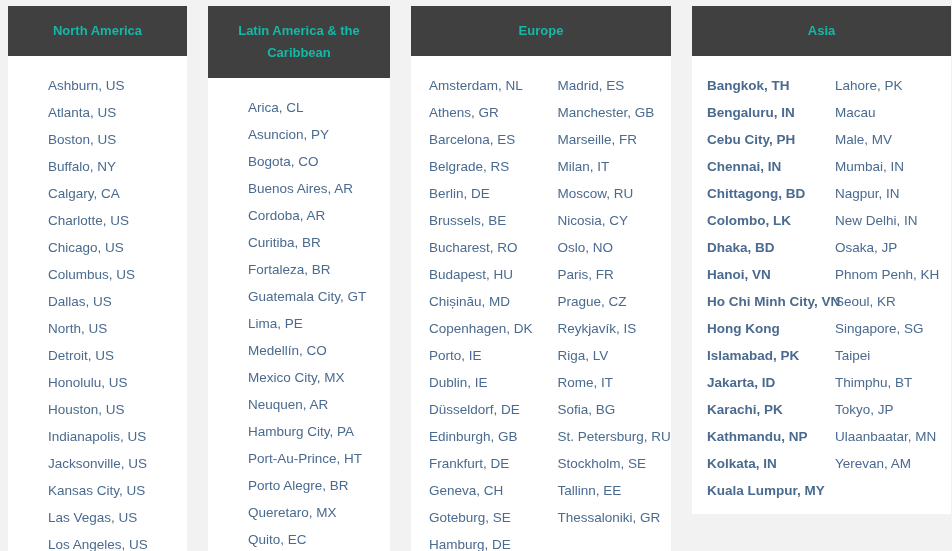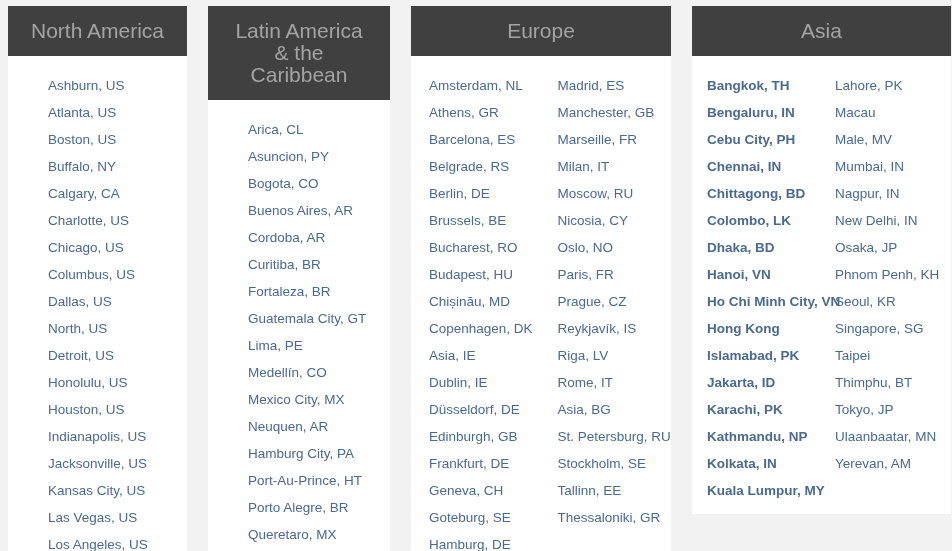--- a/index.html
+++ b/index.html
@@ -23,23 +23,23 @@
     box-sizing: border-box;
     flex: 0 0 auto;
   }
   .region-panel.w-na    { width: 179px; }
   .region-panel.w-latam { width: 182px; }
   .region-panel.w-eu    { width: 260px; }
   .region-panel.w-asia  { width: 259px; }
 
   .region-header {
     background: #404040;
-    color: #a3a3a3;
-    font-size: 21px;
-    font-weight: normal;
+    color: #14b8a6;
+    font-size: 13px;
+    font-weight: bold;
     text-align: center;
     line-height: 22px;
     padding: 14px 18px;
     box-sizing: border-box;
   }
   .region-body {
     padding: 16px 0 10px 0;
     display: flex;
     box-sizing: border-box;
   }
@@ -123,21 +123,21 @@
           <a class="city-link" href="#">Amsterdam, NL</a>
           <a class="city-link" href="#">Athens, GR</a>
           <a class="city-link" href="#">Barcelona, ES</a>
           <a class="city-link" href="#">Belgrade, RS</a>
           <a class="city-link" href="#">Berlin, DE</a>
           <a class="city-link" href="#">Brussels, BE</a>
           <a class="city-link" href="#">Bucharest, RO</a>
           <a class="city-link" href="#">Budapest, HU</a>
           <a class="city-link" href="#">Chișinău, MD</a>
           <a class="city-link" href="#">Copenhagen, DK</a>
-          <a class="city-link" href="#">Asia, IE</a>
+          <a class="city-link" href="#">Porto, IE</a>
           <a class="city-link" href="#">Dublin, IE</a>
           <a class="city-link" href="#">Düsseldorf, DE</a>
           <a class="city-link" href="#">Edinburgh, GB</a>
           <a class="city-link" href="#">Frankfurt, DE</a>
           <a class="city-link" href="#">Geneva, CH</a>
           <a class="city-link" href="#">Goteburg, SE</a>
           <a class="city-link" href="#">Hamburg, DE</a>
         </div>
         <div class="city-column">
           <a class="city-link" href="#">Madrid, ES</a>
@@ -145,21 +145,21 @@
           <a class="city-link" href="#">Marseille, FR</a>
           <a class="city-link" href="#">Milan, IT</a>
           <a class="city-link" href="#">Moscow, RU</a>
           <a class="city-link" href="#">Nicosia, CY</a>
           <a class="city-link" href="#">Oslo, NO</a>
           <a class="city-link" href="#">Paris, FR</a>
           <a class="city-link" href="#">Prague, CZ</a>
           <a class="city-link" href="#">Reykjavík, IS</a>
           <a class="city-link" href="#">Riga, LV</a>
           <a class="city-link" href="#">Rome, IT</a>
-          <a class="city-link" href="#">Asia, BG</a>
+          <a class="city-link" href="#">Sofia, BG</a>
           <a class="city-link" href="#">St. Petersburg, RU</a>
           <a class="city-link" href="#">Stockholm, SE</a>
           <a class="city-link" href="#">Tallinn, EE</a>
           <a class="city-link" href="#">Thessaloniki, GR</a>
         </div>
       </div>
     </div>
     <div class="region-panel w-asia">
       <div class="region-header">Asia</div>
       <div class="region-body">

